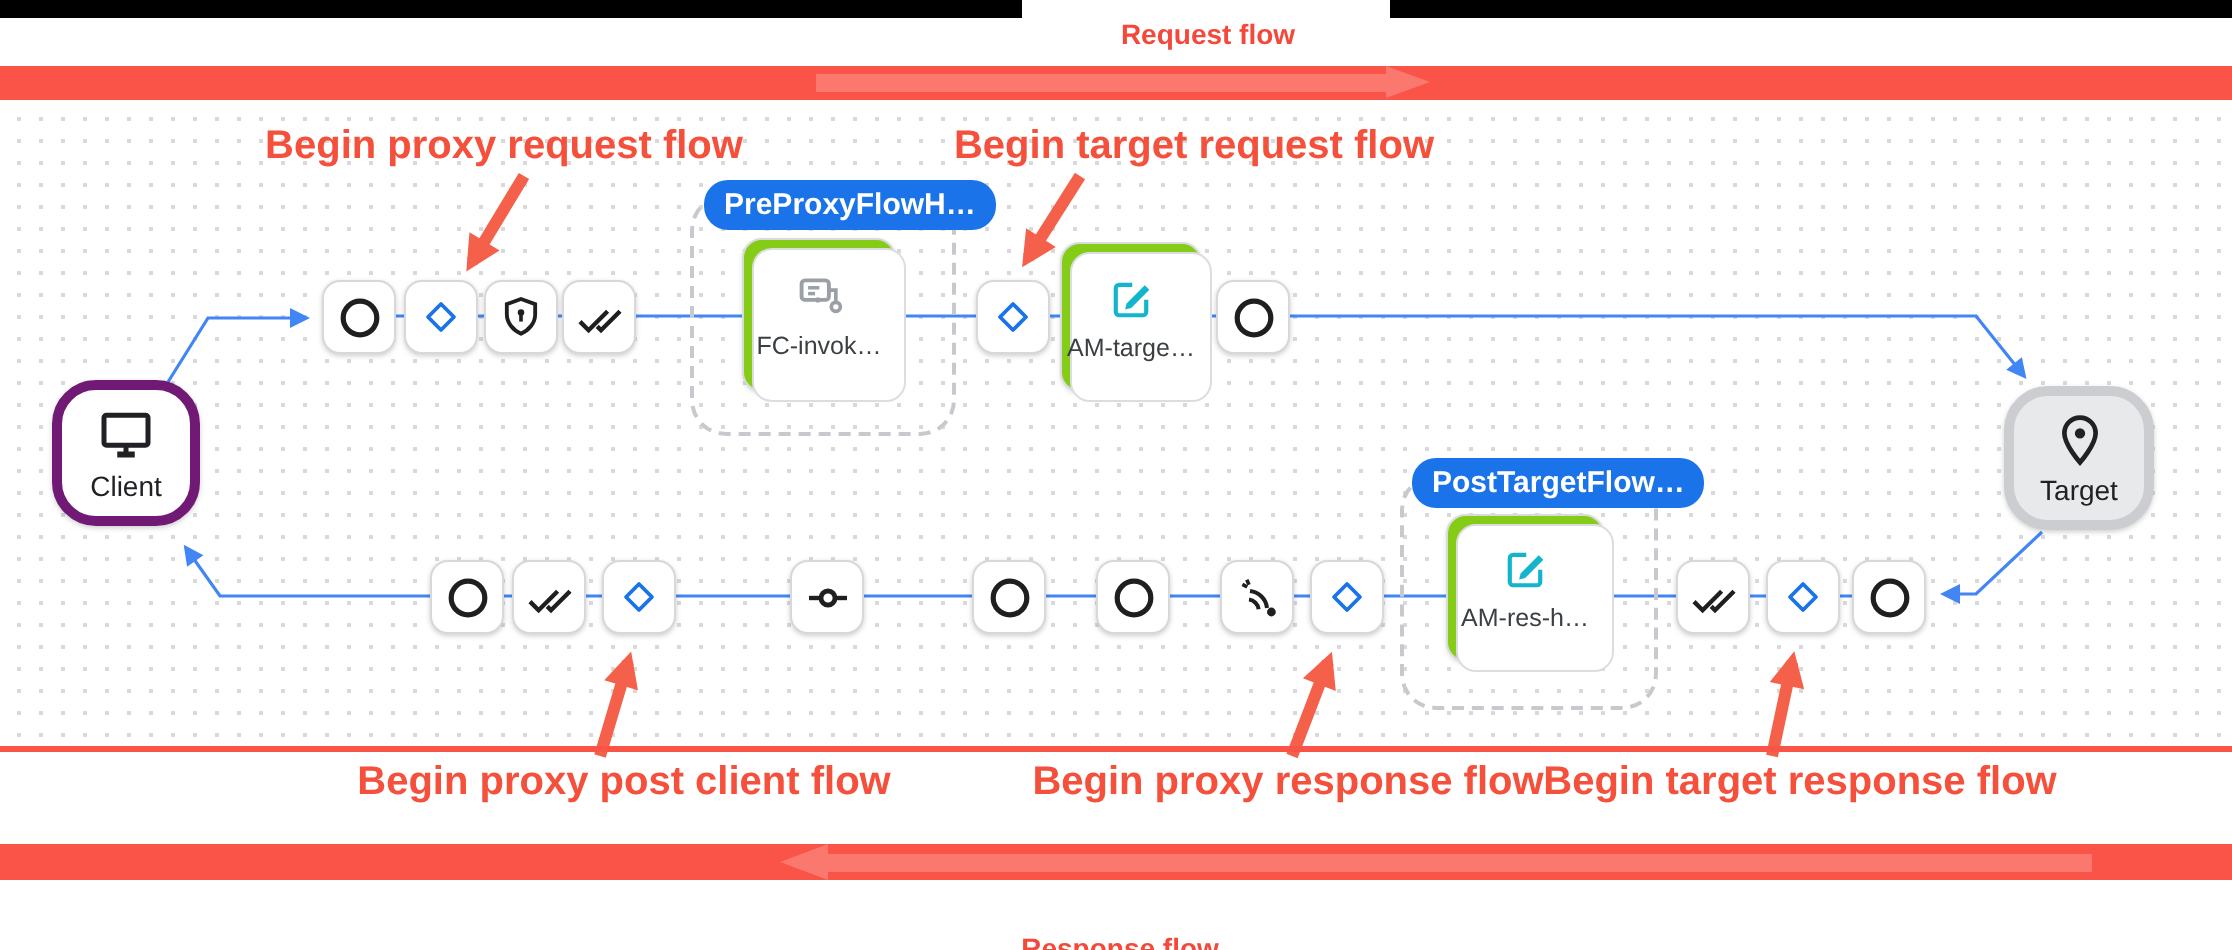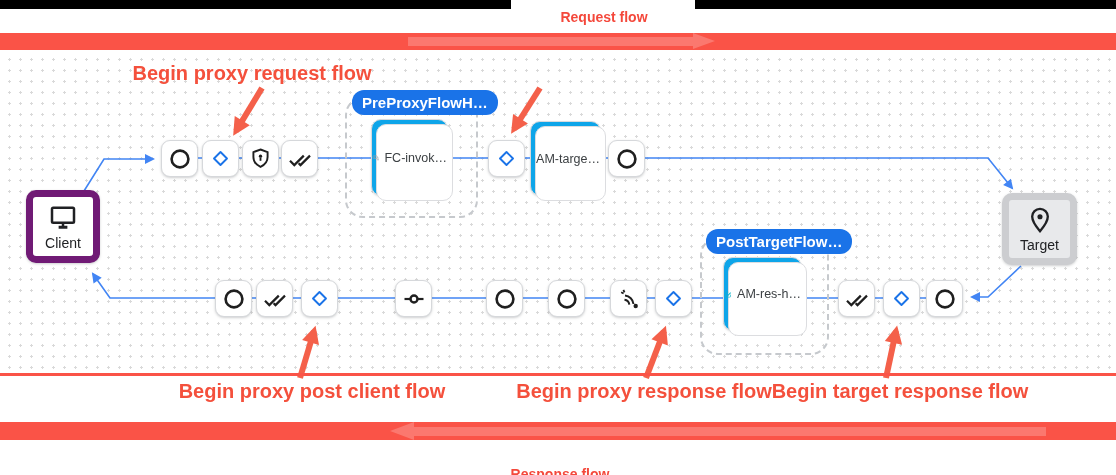--- a/index.html
+++ b/index.html
@@ -15,27 +15,27 @@
   .thin-redline{position:absolute;left:0;width:1116px;height:3px;background:#fa5347;z-index:3;}
   
   .canvas{position:absolute;left:0;top:50px;width:1116px;height:323px;background:#fff;
     background-image:radial-gradient(#d9d9d9 1.1px,transparent 1.1px);
     background-size:11px 11px;background-position:4px 4px;}
   .wires{position:absolute;left:0;top:0;z-index:1;pointer-events:none;}
   
   .node{position:absolute;width:37px;height:37px;background:#fff;border:1px solid #d6d8db;
     border-radius:9px;box-shadow:0 1px 2.5px rgba(60,64,67,.25);display:flex;
     align-items:center;justify-content:center;z-index:2;box-sizing:border-box;}
-  .endpoint{position:absolute;background:#fff;border:7px solid #701a75;border-radius:10px;
+  .endpoint{position:absolute;background:#fff;border:5px solid #701a75;border-radius:22px;
     box-shadow:0 1px 2.5px rgba(60,64,67,.25);display:flex;flex-direction:column;gap:3px;
     align-items:center;justify-content:center;z-index:2;box-sizing:border-box;
     font-size:14px;color:#202124;}
   .endpoint.gray{background:#e8e9eb;border-color:#cccdd0;}
-  .card{position:absolute;background:#0ea5e9;border:1px solid #d9dadd;border-radius:10px;
-    display:flex;flex-direction:row;align-items:center;justify-content:center;gap:5px;
+  .card{position:absolute;background:#84cc16;border:1px solid #d9dadd;border-radius:10px;
+    display:flex;flex-direction:column;align-items:center;justify-content:center;gap:5px;
     z-index:2;box-sizing:border-box;font-size:12.5px;color:#3c4043;
     box-shadow:0 1px 2px rgba(60,64,67,.18);}
   .card::after{content:"";position:absolute;top:4px;left:4px;width:100%;height:100%;
     border:1px solid #dcdde0;border-radius:10px;background:#fff;z-index:-1;}
   .card .card-label{position:relative;z-index:1;white-space:nowrap;}
   .dashed{position:absolute;border:2px dashed #c6c9cd;border-radius:18px;z-index:1;box-sizing:border-box;}
   .badge{position:absolute;background:#1a73e8;color:#fff;font-size:15px;font-weight:bold;
     padding:4px 10px;border-radius:12px;z-index:3;white-space:nowrap;}
   .annotation{position:absolute;transform:translateX(-50%);color:#f4503c;font-size:20px;
     font-weight:bold;white-space:nowrap;z-index:3;}
@@ -74,20 +74,21 @@
     <path d="M926 298 L110 298 L93 274" fill="none" stroke="#4285f4" stroke-width="1.6" marker-end="url(#ab)"></path>
 
     <path d="M262 88 L236 131" stroke="#f4604a" stroke-width="6" marker-end="url(#ar)"></path>
     <path d="M540 88 L514 129" stroke="#f4604a" stroke-width="6" marker-end="url(#ar)"></path>
     <path d="M300 378 L314 331" stroke="#f4604a" stroke-width="6" marker-end="url(#ar)"></path>
     <path d="M646 378 L664 331" stroke="#f4604a" stroke-width="6" marker-end="url(#ar)"></path>
     <path d="M886 378 L896 331" stroke="#f4604a" stroke-width="6" marker-end="url(#ar)"></path>
   </svg>
 
   <div class="annotation" style="left:252px;top:62px;">Begin proxy request flow</div>
+  <div class="annotation" style="left:597px;top:62px;">Begin target request flow</div>
   <div class="annotation" style="left:312px;top:380px;">Begin proxy post client flow</div>
   <div class="annotation" style="left:644px;top:380px;">Begin proxy response flow</div>
   <div class="annotation" style="left:900px;top:380px;">Begin target response flow</div>
 
   <div class="endpoint" style="left:26px;top:190px;width:74px;height:73px;">
     <svg class="icon" width="30" height="30" viewBox="0 0 24 24">
       <rect x="3.2" y="4.5" width="17.6" height="12" rx="1" fill="none" stroke="#202124" stroke-width="2"></rect>
       <path d="M12 16.5v3" stroke="#202124" stroke-width="2"></path>
       <path d="M8.5 20.2h7" stroke="#202124" stroke-width="2.4"></path>
     </svg>

